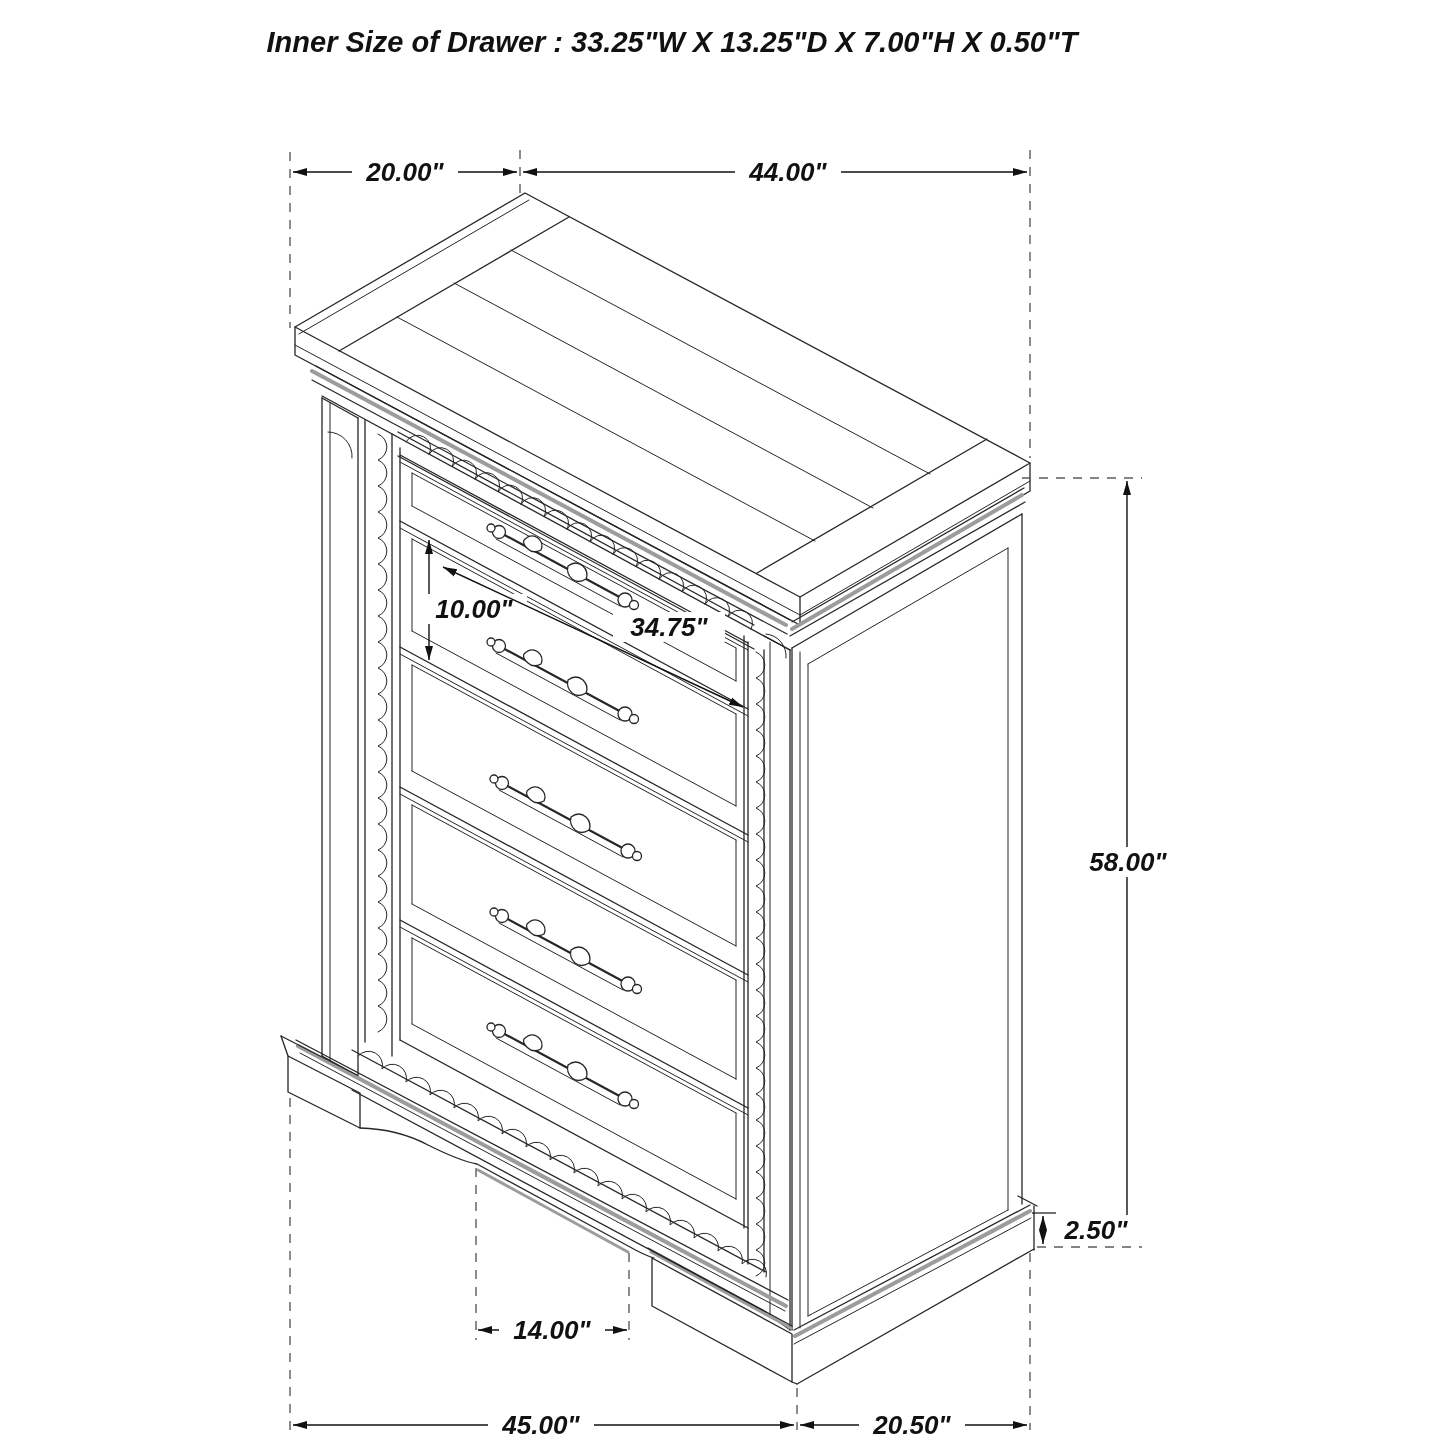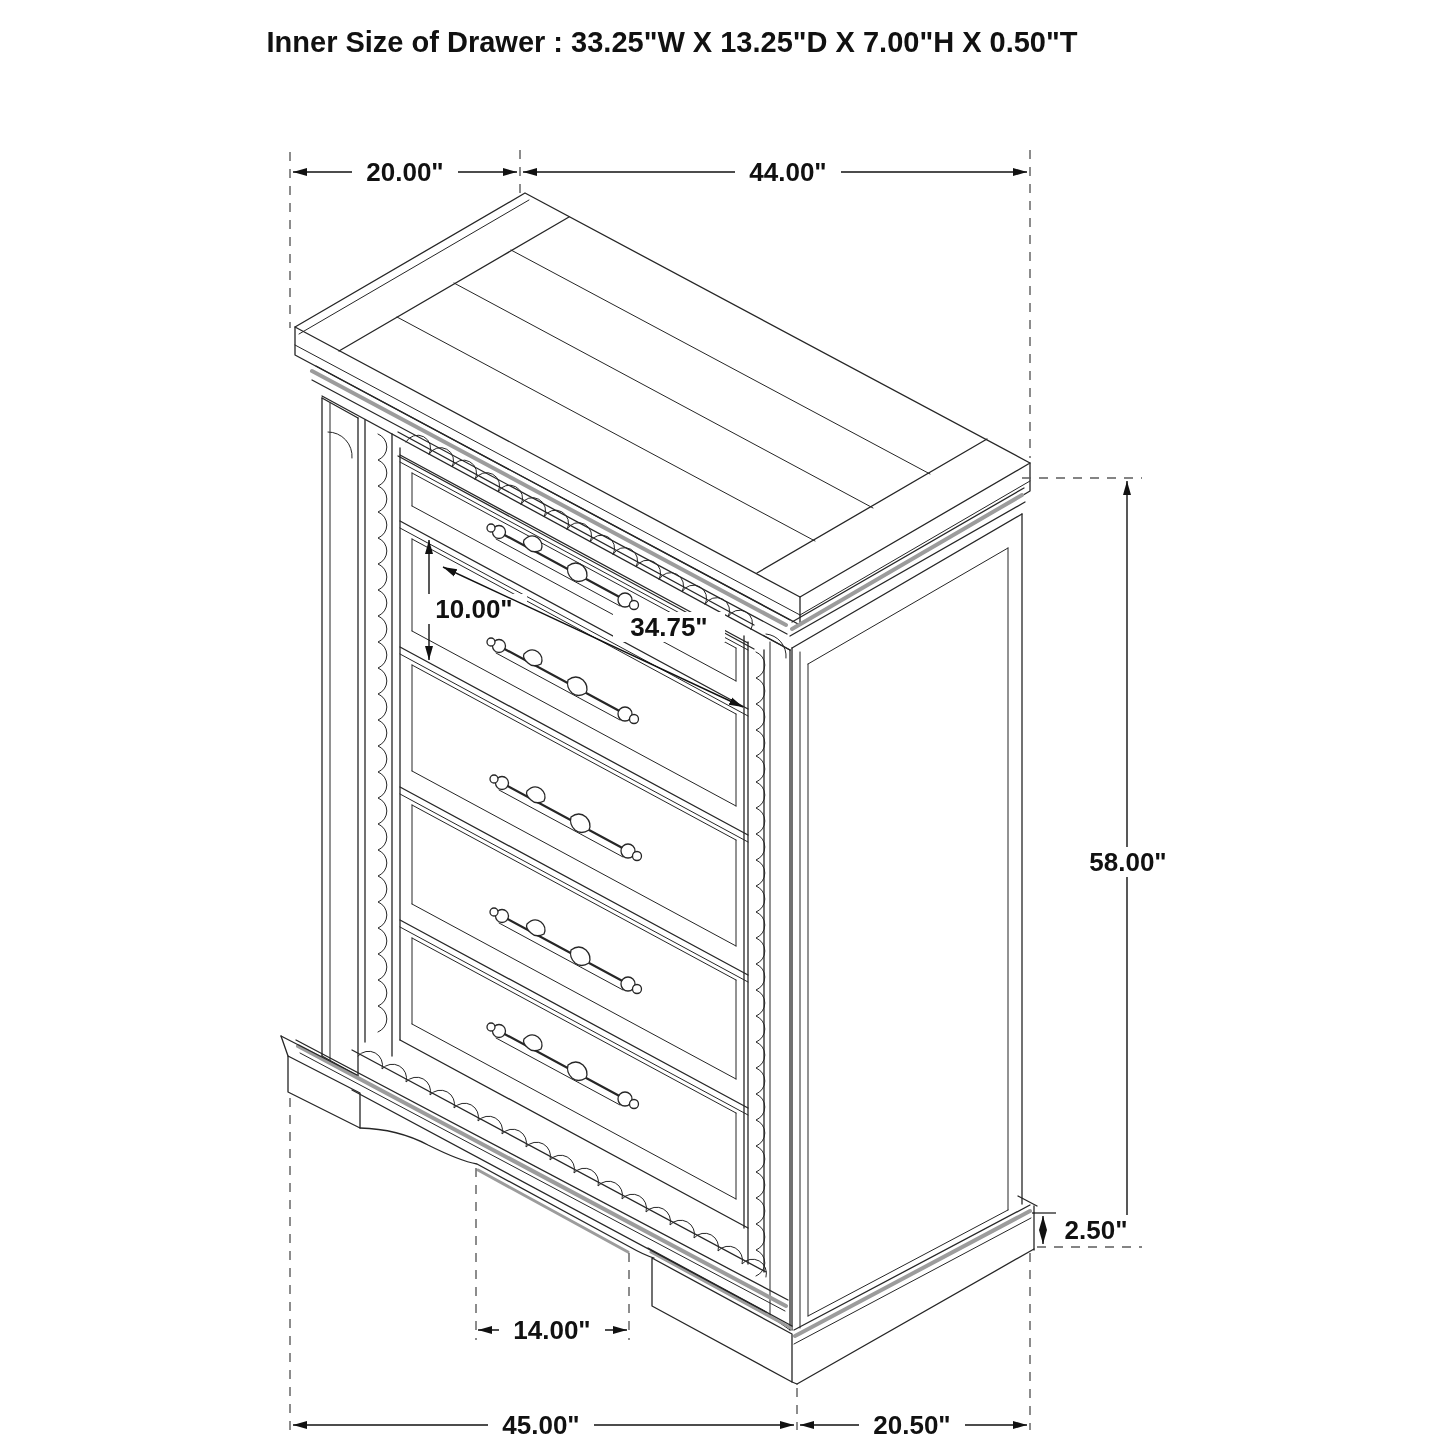--- a/index.html
+++ b/index.html
@@ -3,21 +3,21 @@
 <meta charset="utf-8">
 <style>
   html, body {
     margin: 0;
     padding: 0;
     background: #ffffff;
     width: 1445px;
     height: 1445px;
     font-family: "Liberation Sans", sans-serif;
   }
-  #stage { width: 1171px; height: 1445px; position: relative; }
+  #stage { width: 1171px; height: 1445px; position: relative; font-style: italic; }
   svg { display: block; }
   .dim-text {
     font-family: "Liberation Sans", sans-serif;
     font-weight: bold;
     font-size: 26px;
     fill: #111111;
     text-anchor: middle;
   }
   .title-text {
     font-family: "Liberation Sans", sans-serif;

